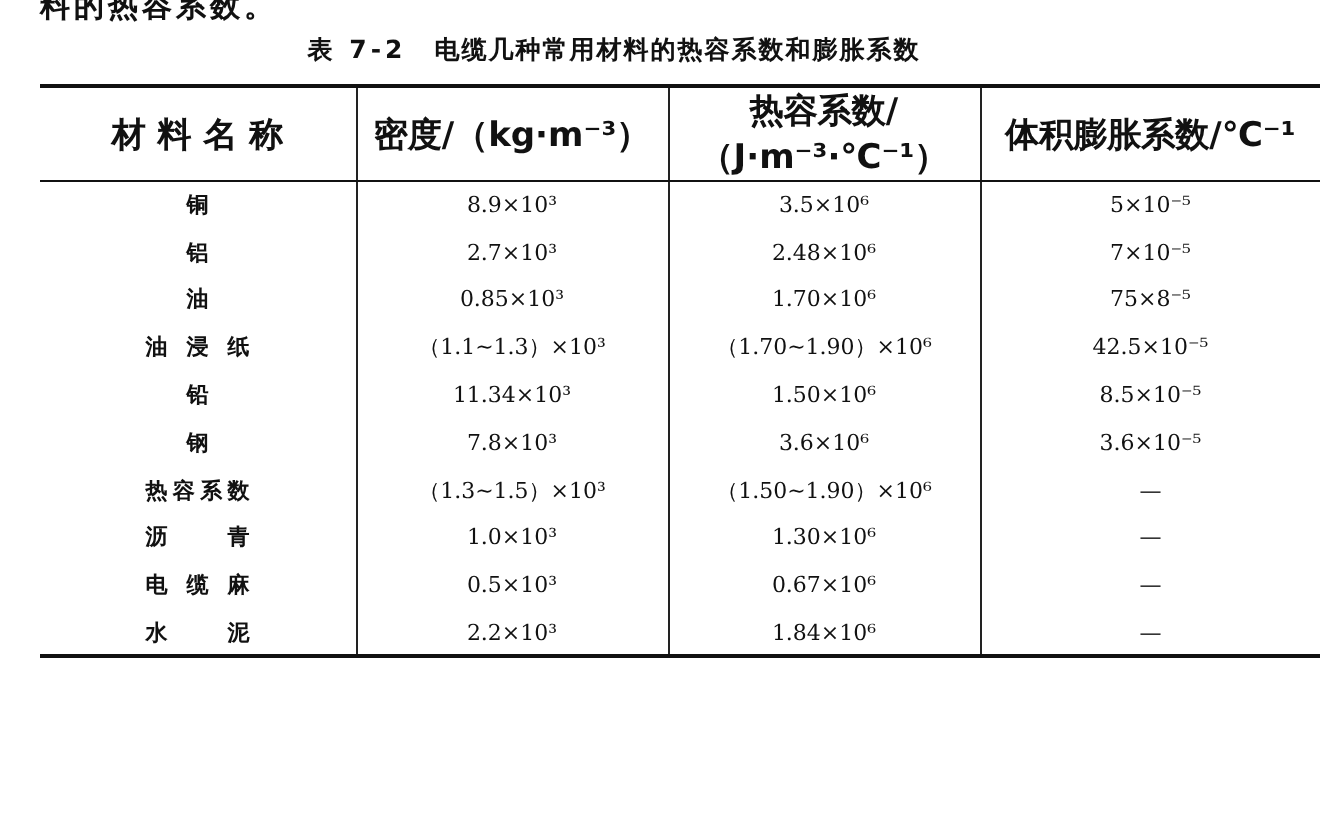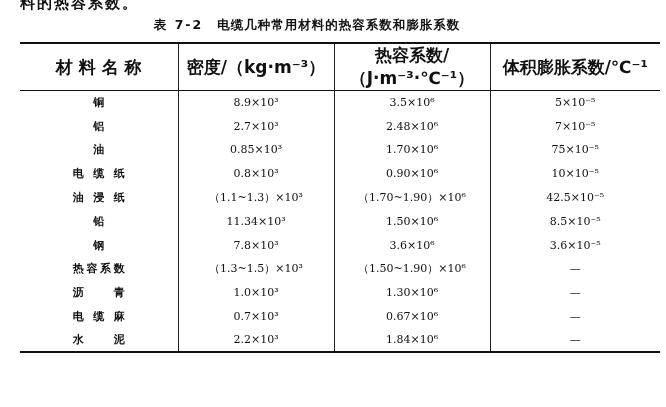--- a/index.html
+++ b/index.html
@@ -76,27 +76,21 @@
       <tr>
         <td><span class="name single">铝</span></td>
         <td>2.7×10³</td>
         <td>2.48×10⁶</td>
         <td>7×10⁻⁵</td>
       </tr>
       <tr>
         <td><span class="name single">油</span></td>
         <td>0.85×10³</td>
         <td>1.70×10⁶</td>
-        <td>75×10⁻⁵</td>
-      </tr>
-      <tr>
-        <td><span class="name">电缆纸</span></td>
-        <td>0.8×10³</td>
-        <td>0.90×10⁶</td>
-        <td>10×10⁻⁵</td>
+        <td>75×8⁻⁵</td>
       </tr>
       <tr>
         <td><span class="name">油浸纸</span></td>
         <td>（1.1~1.3）×10³</td>
         <td>（1.70~1.90）×10⁶</td>
         <td>42.5×10⁻⁵</td>
       </tr>
       <tr>
         <td><span class="name single">铅</span></td>
         <td>11.34×10³</td>
@@ -116,21 +110,21 @@
         <td>—</td>
       </tr>
       <tr>
         <td><span class="name">沥青</span></td>
         <td>1.0×10³</td>
         <td>1.30×10⁶</td>
         <td>—</td>
       </tr>
       <tr>
         <td><span class="name">电缆麻</span></td>
-        <td>0.7×10³</td>
+        <td>0.5×10³</td>
         <td>0.67×10⁶</td>
         <td>—</td>
       </tr>
       <tr>
         <td><span class="name">水泥</span></td>
         <td>2.2×10³</td>
         <td>1.84×10⁶</td>
         <td>—</td>
       </tr>
     </tbody>

